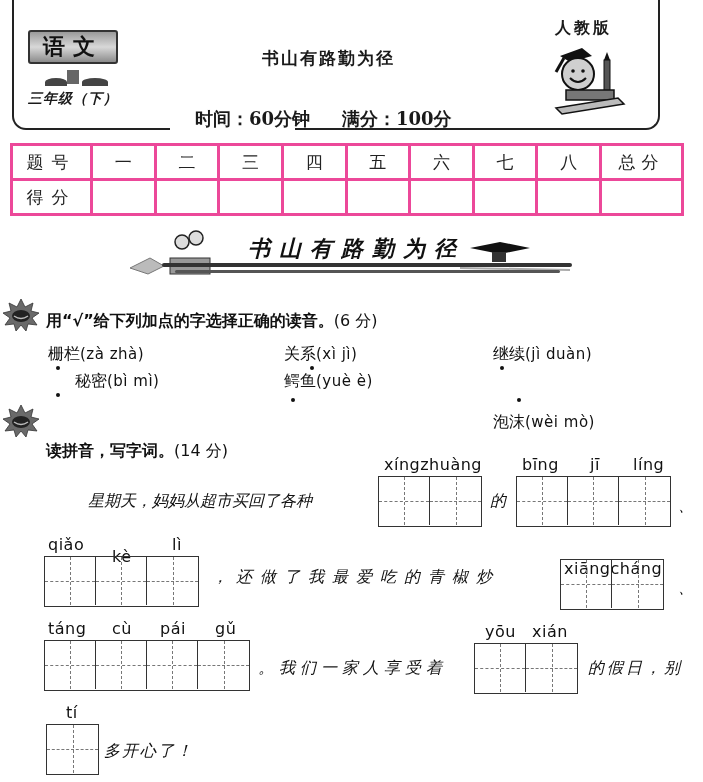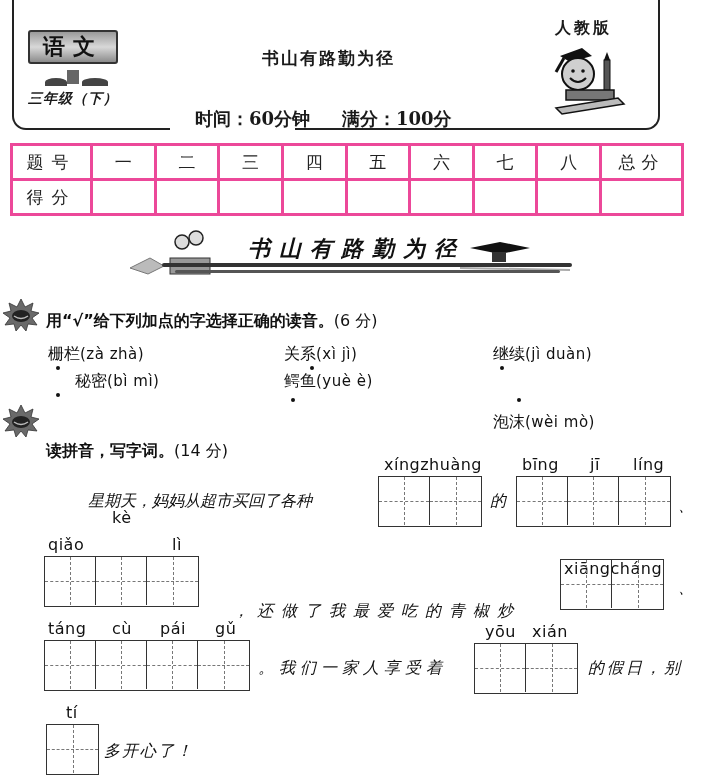--- a/index.html
+++ b/index.html
@@ -196,28 +196,28 @@
 <div class="abs pinyin" style="left:590px;top:455px;">jī</div>
 <div class="abs pinyin" style="left:633px;top:455px;">líng</div>
 <div class="abs grid" style="left:516px;top:476px;">
   <div class="cell"></div>
   <div class="cell"></div>
   <div class="cell"></div>
 </div>
 <div class="abs sentence" style="left:678px;top:496px;">、</div>
 
 <div class="abs pinyin" style="left:48px;top:535px;">qiǎo</div>
-<div class="abs pinyin" style="left:112px;top:508px;">kè</div>
+<div class="abs pinyin" style="left:112px;top:547px;">kè</div>
 <div class="abs pinyin" style="left:172px;top:535px;">lì</div>
 <div class="abs grid" style="left:44px;top:556px;">
   <div class="cell"></div>
   <div class="cell"></div>
   <div class="cell"></div>
 </div>
-<div class="abs sentence spaced" style="left:212px;top:601px;margin-left:21px;">，还做了我最爱吃的青椒炒</div>
+<div class="abs sentence spaced" style="left:212px;top:567px;">，还做了我最爱吃的青椒炒</div>
 <div class="abs pinyin" style="left:564px;top:559px;">xiāngcháng</div>
 <div class="abs grid" style="left:560px;top:559px;">
   <div class="cell"></div>
   <div class="cell"></div>
 </div>
 <div class="abs sentence" style="left:678px;top:578px;">、</div>
 
 <div class="abs pinyin" style="left:48px;top:619px;">táng</div>
 <div class="abs pinyin" style="left:112px;top:619px;">cù</div>
 <div class="abs pinyin" style="left:160px;top:619px;">pái</div>

